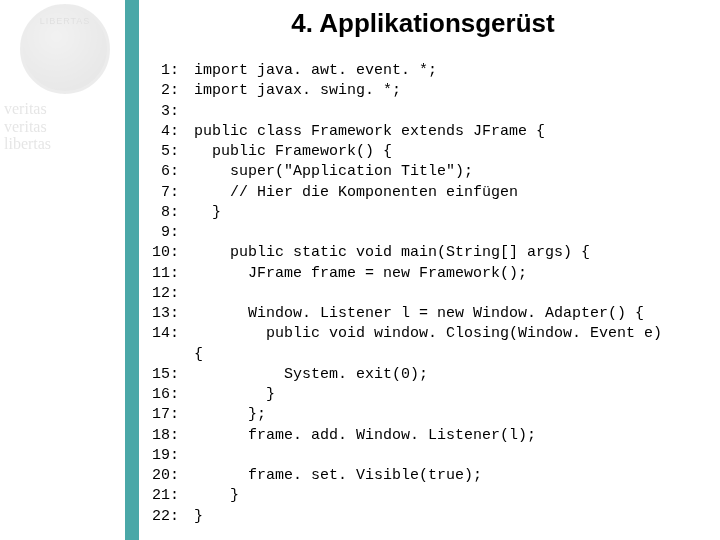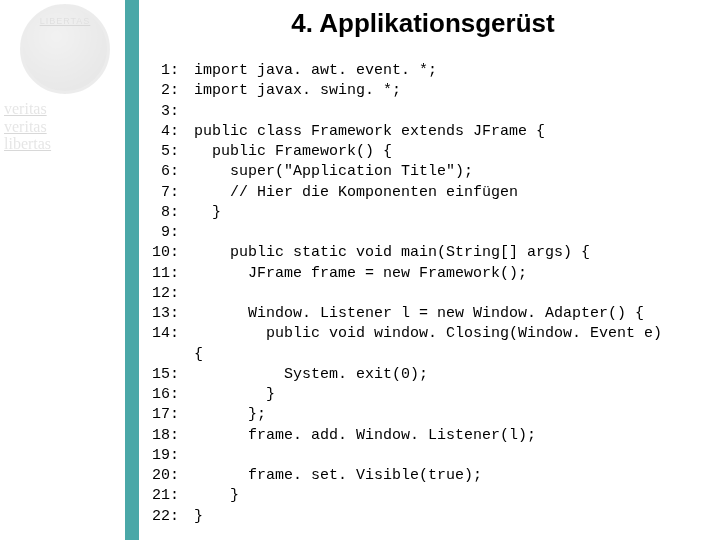--- a/index.html
+++ b/index.html
@@ -15,21 +15,20 @@
       position: absolute;
       left: 0;
       top: 0;
       width: 130px;
       height: 540px;
       opacity: 0.15;
       display: flex;
       flex-direction: column;
       align-items: center;
       padding-top: 4px;
-      text-decoration: underline;
     }
     .crest-circle {
       width: 90px;
       height: 90px;
       border-radius: 50%;
       background: radial-gradient(circle at 40% 35%, #aaa, #555);
       border: 3px solid #888;
       position: relative;
       display: flex;
       align-items: center;

